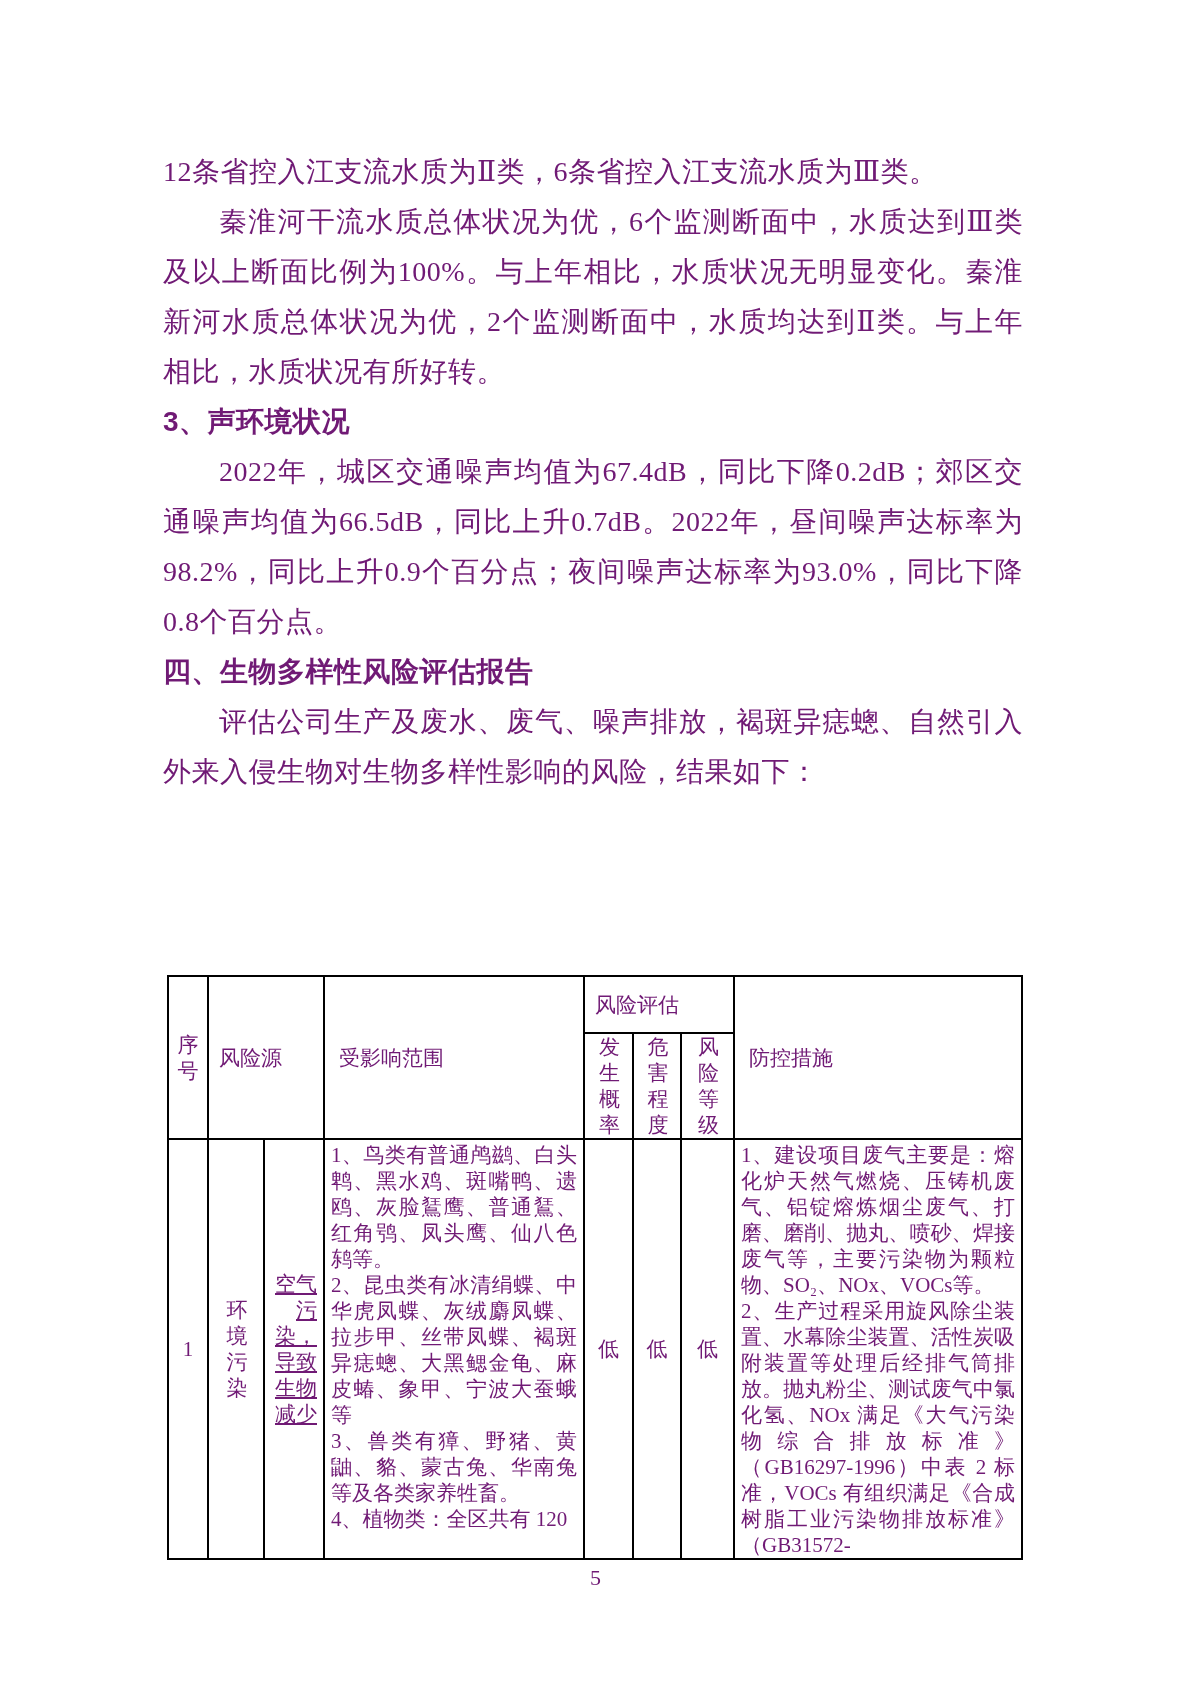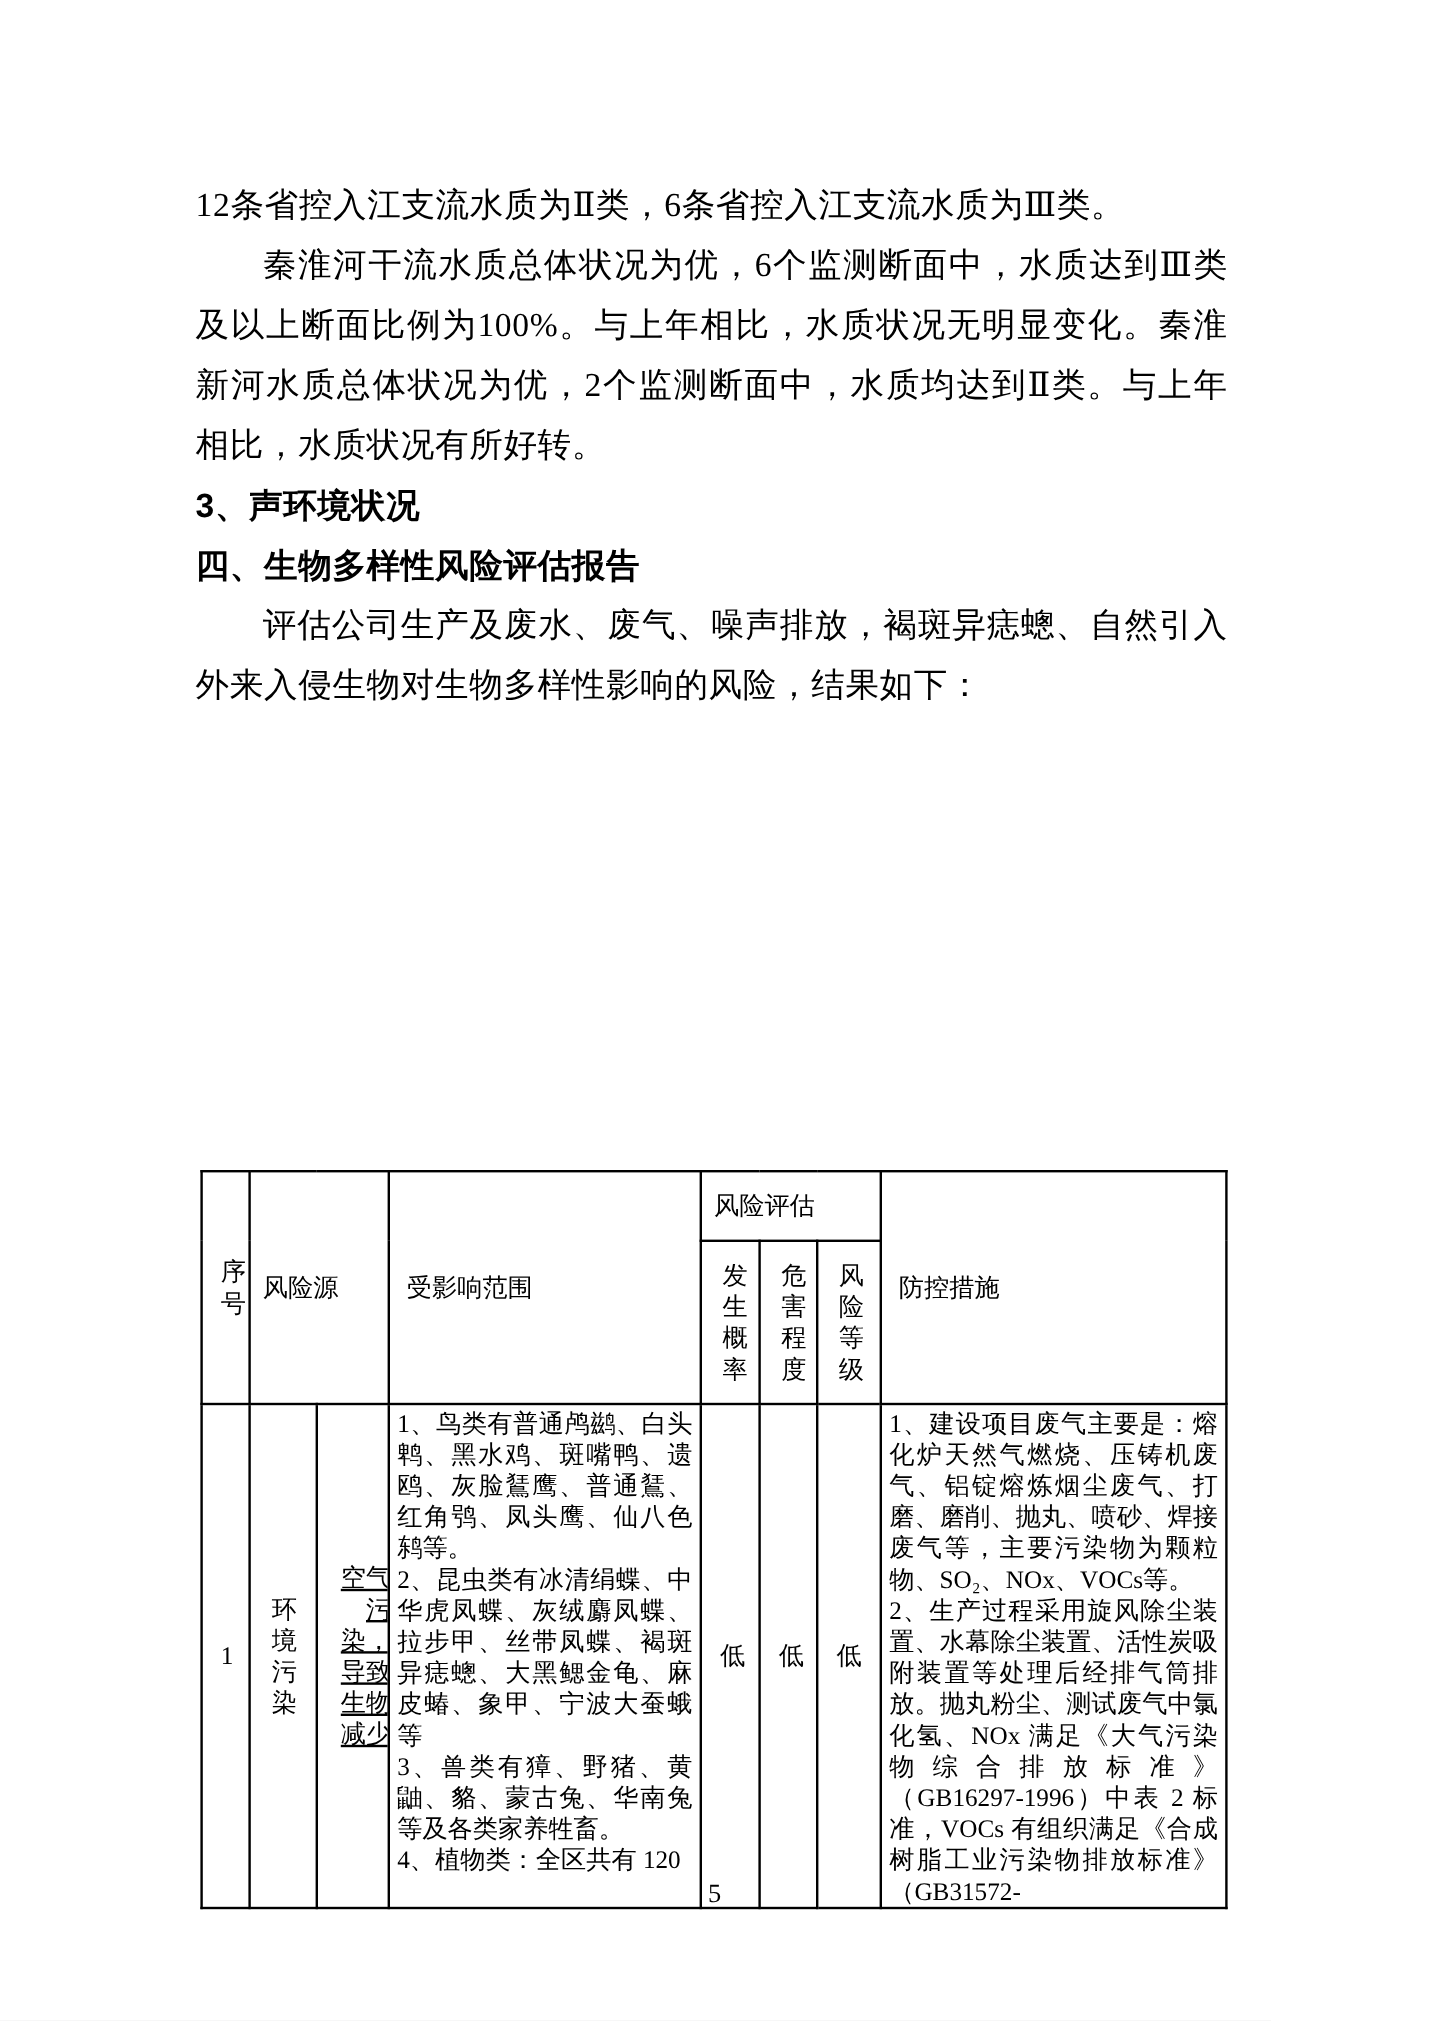--- a/index.html
+++ b/index.html
@@ -1,21 +1,21 @@
 <!DOCTYPE html>
 <html><head>
 <meta charset="utf-8">
 <style>
   html,body { margin:0; padding:0; background:#e9e9e9; }
   .page {
     position:relative;
     width:1191px; height:1684px;
     margin:0 auto;
     background:#ffffff;
-    color:#000000;
+    color:#701a75;
     font-family:"Liberation Serif","DejaVu Serif",serif;
     overflow:hidden;
   }
   .textflow {
     position:absolute;
     left:163px; top:147px;
     width:860px;
     font-size:28px;
     line-height:50px;
   }
@@ -43,21 +43,21 @@
     position:absolute;
     left:167px; top:975px;
     width:854px;
     border-collapse:collapse;
     table-layout:fixed;
     font-size:21px;
     line-height:26px;
   }
   table.risk td {
     border:2px solid #000;
-    padding:15px;
+    padding:0;
     vertical-align:middle;
     overflow:hidden;
   }
   .hdr-left   { text-align:left; padding-left:10px !important; }
   .hdr-left14 { text-align:left; padding-left:14px !important; }
   .center     { text-align:center; }
   .cell-text  {
     vertical-align:top !important;
     padding:2px 6px 0 6px !important;
     text-align:justify;
@@ -82,20 +82,21 @@
 </style>
 </head>
 <body>
 
 <div class="page">
 
   <div class="textflow">
     <p class="para">12条省控入江支流水质为Ⅱ类，6条省控入江支流水质为Ⅲ类。</p>
     <p class="para indent">秦淮河干流水质总体状况为优，6个监测断面中，水质达到Ⅲ类及以上断面比例为100%。与上年相比，水质状况无明显变化。秦淮新河水质总体状况为优，2个监测断面中，水质均达到Ⅱ类。与上年相比，水质状况有所好转。</p>
     <h3 class="heading">3、声环境状况</h3>
+    <p class="para indent">2022年，城区交通噪声均值为67.4dB，同比下降0.2dB；郊区交通噪声均值为66.5dB，同比上升0.7dB。2022年，昼间噪声达标率为98.2%，同比上升0.9个百分点；夜间噪声达标率为93.0%，同比下降0.8个百分点。</p>
     <h3 class="heading">四、生物多样性风险评估报告</h3>
     <p class="para indent">评估公司生产及废水、废气、噪声排放，褐斑异痣蟌、自然引入外来入侵生物对生物多样性影响的风险，结果如下：</p>
   </div>
 
 
   <table class="risk">
     <colgroup>
       <col style="width:40px">
         <col style="width:56px">
         <col style="width:60px">

